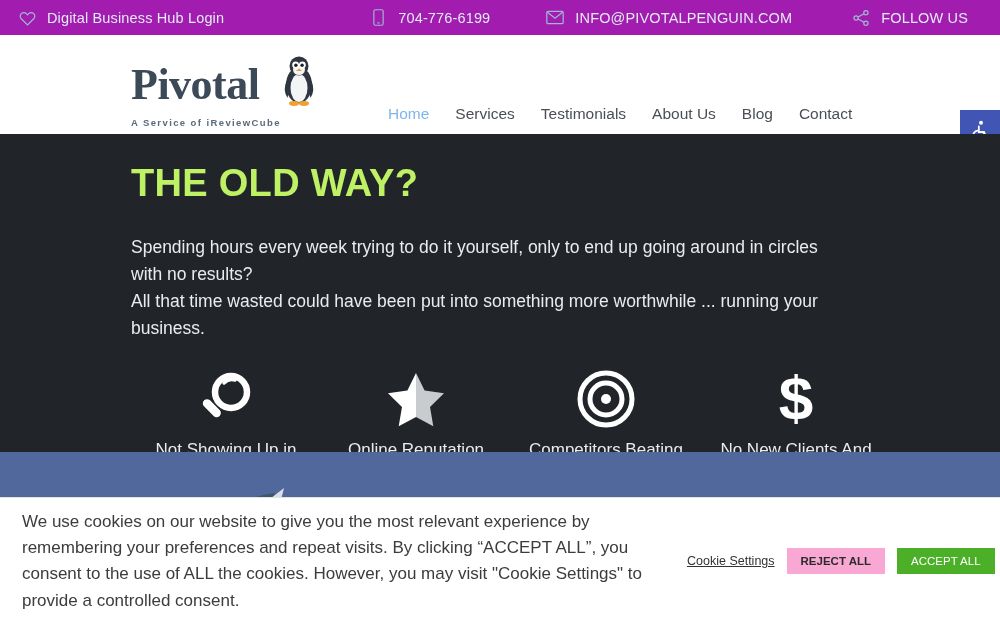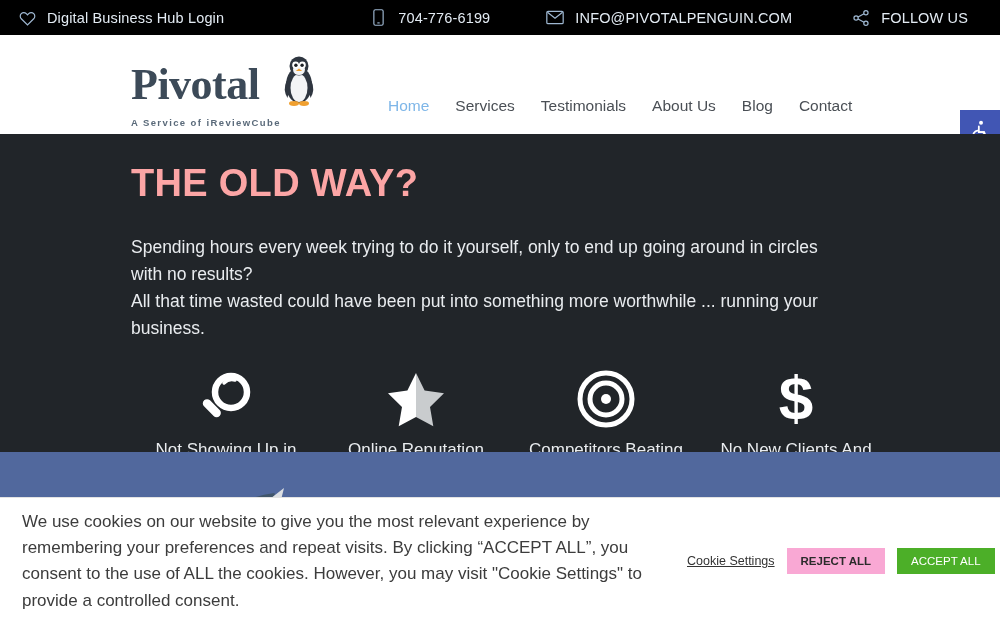--- a/index.html
+++ b/index.html
@@ -7,21 +7,21 @@
     width: 1000px; height: 625px;
     font-family: "Liberation Sans", sans-serif;
     background: #ffffff;
     overflow: hidden;
   }
   .page { position: relative; width: 1000px; height: 625px; }
 
   
   .topbar {
     height: 35px;
-    background: #000000;
+    background: #a21caf;
     display: flex;
     align-items: center;
     color: #dbe5ef;
     font-size: 14.5px;
     padding: 0 14px 0 18px;
   }
   .tb-item { display: flex; align-items: center; gap: 11px; white-space: nowrap; }
   .tb-item.login { margin-right: auto; }
   .tb-item.phone { margin-right: 56px; }
   .tb-item.email { margin-right: 60px; }
@@ -47,21 +47,21 @@
     font-size: 44px; font-weight: 700; color: #3c4a58;
     line-height: 1; letter-spacing: -0.5px;
   }
   .logo-tag {
     font-size: 9.5px; color: #5a6a7a; letter-spacing: 1.4px;
     margin-top: 10px; font-weight: 600;
   }
   .penguin { margin-left: -2px; margin-top: -8px; }
 
   .nav {
-    position: absolute; left: 388px; top: 62px;
+    position: absolute; left: 388px; top: 70px;
     display: flex; align-items: center; gap: 26px;
     font-size: 15.5px;
   }
   .nav a { color: #4a4f55; text-decoration: none; white-space: nowrap; }
   .nav a.active { color: #7eb6e8; }
 
   .shortcode {
     position: absolute; left: 131px; top: 109px;
     font-size: 14.5px; color: #5f666d;
   }
@@ -77,21 +77,21 @@
 
   
   .hero {
     background: #212529;
     height: 318px;
     padding: 28px 0 0 0;
     position: relative;
   }
   .hero-inner { width: 760px; margin-left: 131px; }
   .hero h1 {
-    color: #fca5a5; font-size: 38px; font-weight: 700;
+    color: #bef264; font-size: 38px; font-weight: 700;
     letter-spacing: .3px; line-height: 1.15;
     margin-bottom: 28px;
   }
   .hero p {
     color: #e9ecef; font-size: 17.5px; line-height: 1.55;
     font-weight: 400;
   }
   .hero p .ln { display: block; }
 
   .features {

